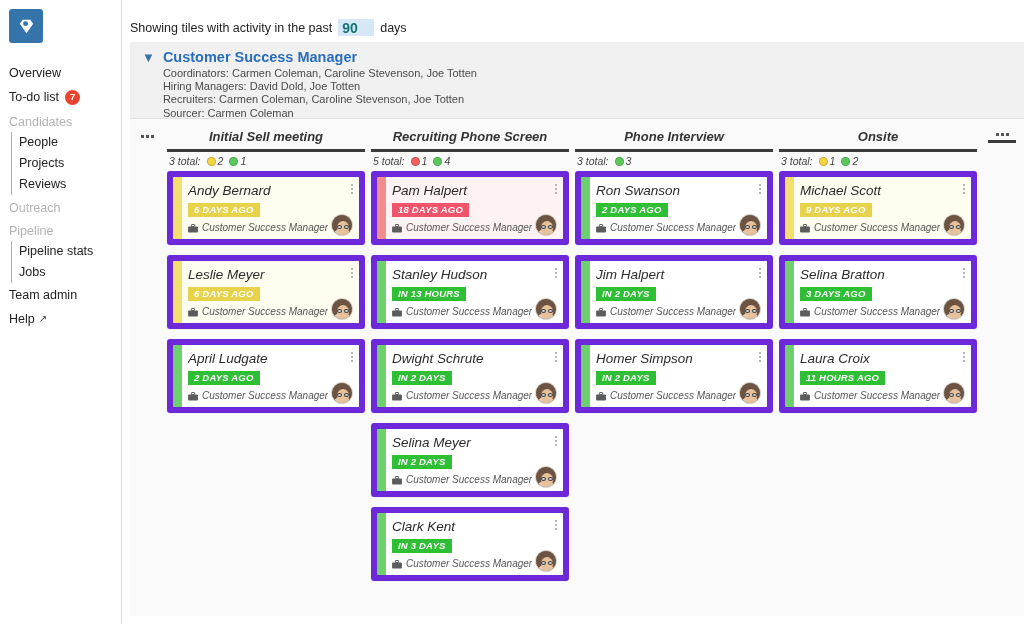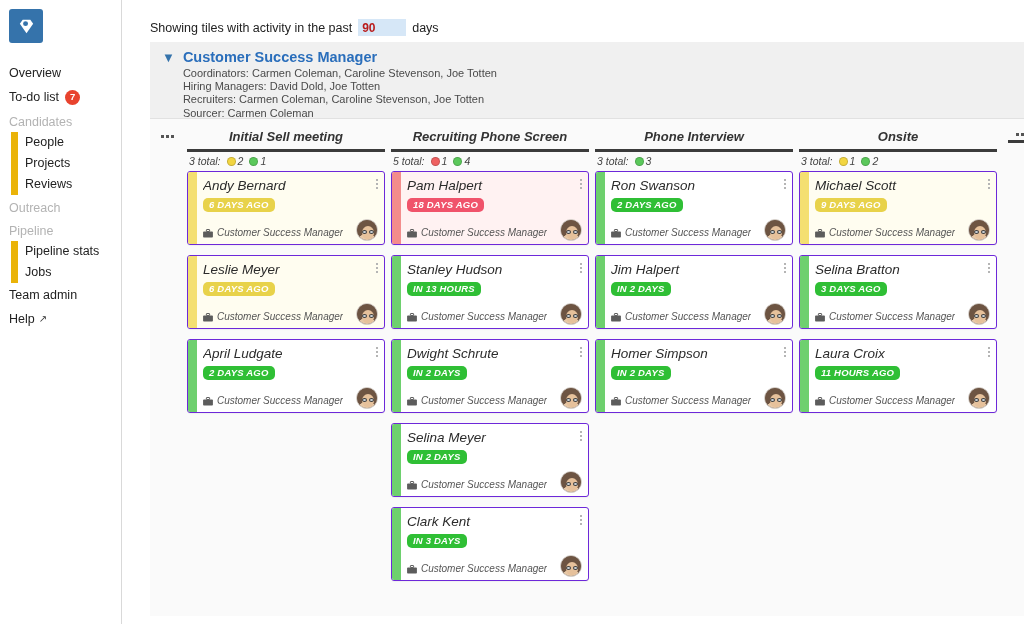--- a/index.html
+++ b/index.html
@@ -41,50 +41,49 @@
     width: 15px; height: 15px; border-radius: 50%;
     background: #e8432e; color: #fff;
     font-size: 9.5px; font-weight: bold;
     margin-left: 6px;
   }
   .nav-group-label {
     font-size: 12.5px; color: #b3b3b3;
     padding: 5px 0 2px 9px;
     line-height: 16px;
   }
-  .nav-sub { border-left: 7px solid #eab308; margin-left: 11px; }
+  .nav-sub { border-left: 1px solid #eab308; margin-left: 11px; }
   .nav-sub-item {
     font-size: 12.5px; color: #222;
     padding: 2px 0 2px 7px;
     line-height: 17px;
     cursor: pointer;
   }
   .ext-icon { margin-left: 4px; font-size: 10px; color: #333; }
 
   
   #main {
     flex: 1 1 auto; position: relative; height: 624px;
     background: #ffffff;
     overflow: hidden;
-    margin-left: 20px;
   }
   .filter-bar {
     padding: 13px 0 0 8px;
     font-size: 12.5px; color: #222;
     display: flex; align-items: center; gap: 0;
     height: 42px;
   }
   .filter-bar .txt { line-height: 16px; }
   .days-input {
-    width: 48px; height: 17px;
+    width: 36px; height: 17px;
     background: #d6e7f7;
     border: none; outline: none;
     font-family: "Liberation Sans", sans-serif;
-    font-size: 12px; font-weight: bold;
-    color: #b91c1c; text-align: left;
+    font-size: 14px; font-weight: bold;
+    color: #0f766e; text-align: left;
     padding: 0 4px;
     margin: 0 6px;
   }
 
   .board-panel {
     position: absolute;
     left: 8px; right: 0px; top: 42px; bottom: 8px;
     background: #fafafa;
   }
 
@@ -165,21 +164,21 @@
   .menu-stack .bar { width: 28px; height: 3px; background: #3b3b3b; }
 
   
   .cards-row { display: flex; align-items: flex-start; }
   .cards-col { flex: 0 0 204px; padding: 0 1px; }
   .spacer-left { flex: 0 0 34px; }
 
   .card {
     position: relative;
     background: #ffffff;
-    border: 1px solid #6d28d9;
+    border: 6px solid #6d28d9;
     border-radius: 3px;
     margin: 0 2px 10px 2px;
     height: 74px;
     overflow: hidden;
     cursor: pointer;
     box-shadow: 0 1px 1px rgba(0,0,0,0.04);
   }
   .card-stripe {
     position: absolute; left: 0; top: 0; bottom: 0; width: 9px;
   }
@@ -201,21 +200,21 @@
     position: absolute; top: 7px; right: 6px;
     display: flex; flex-direction: column; gap: 2px;
     cursor: pointer;
   }
   .kebab i { width: 2px; height: 2px; background: #b5b5b5; display: block; }
 
   .time-pill {
     display: inline-block;
     margin-top: 3px;
     padding: 1px 6px 2px 6px;
-    border-radius: 5px;
+    border-radius: 0;
     font-size: 9.5px; font-weight: bold; color: #ffffff;
     letter-spacing: .2px;
     line-height: 11px;
   }
   .time-pill.y { background: #e8d24a; color: #ffffff; }
   .time-pill.g { background: #2fbf35; }
   .time-pill.r { background: #f0536b; }
 
   .card-footer {
     position: absolute; left: 15px; right: 6px; bottom: 5px;

